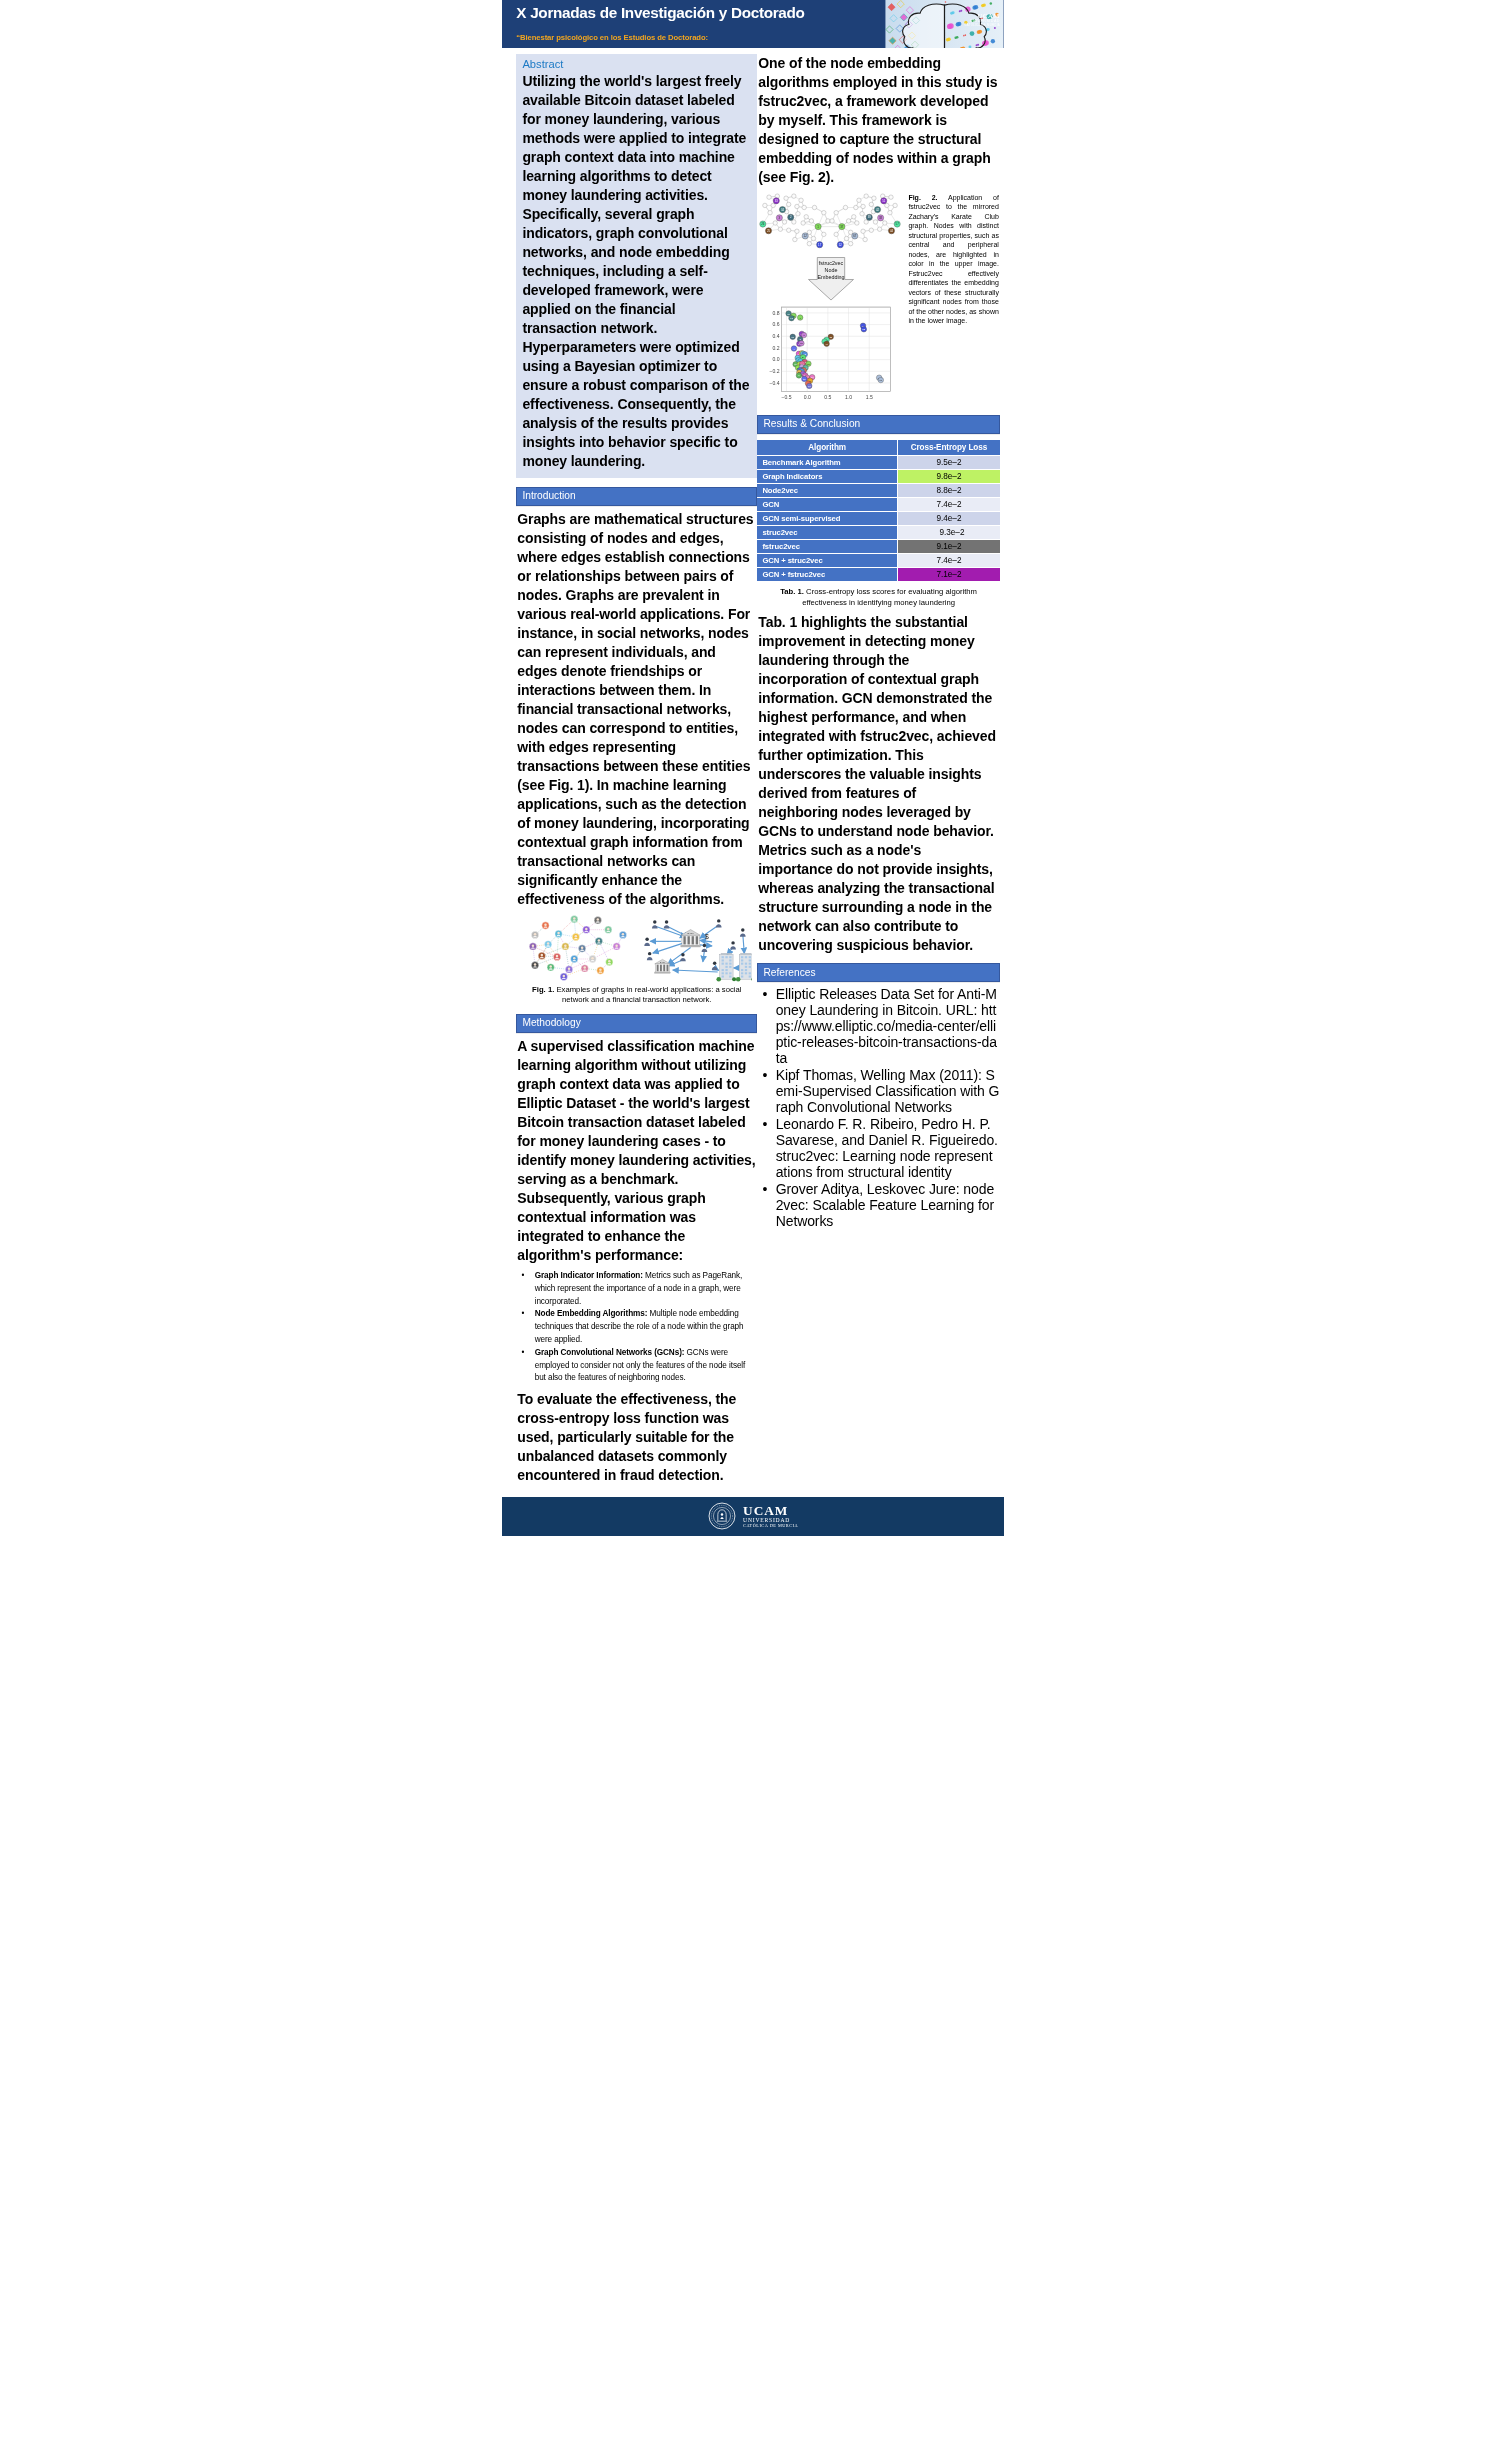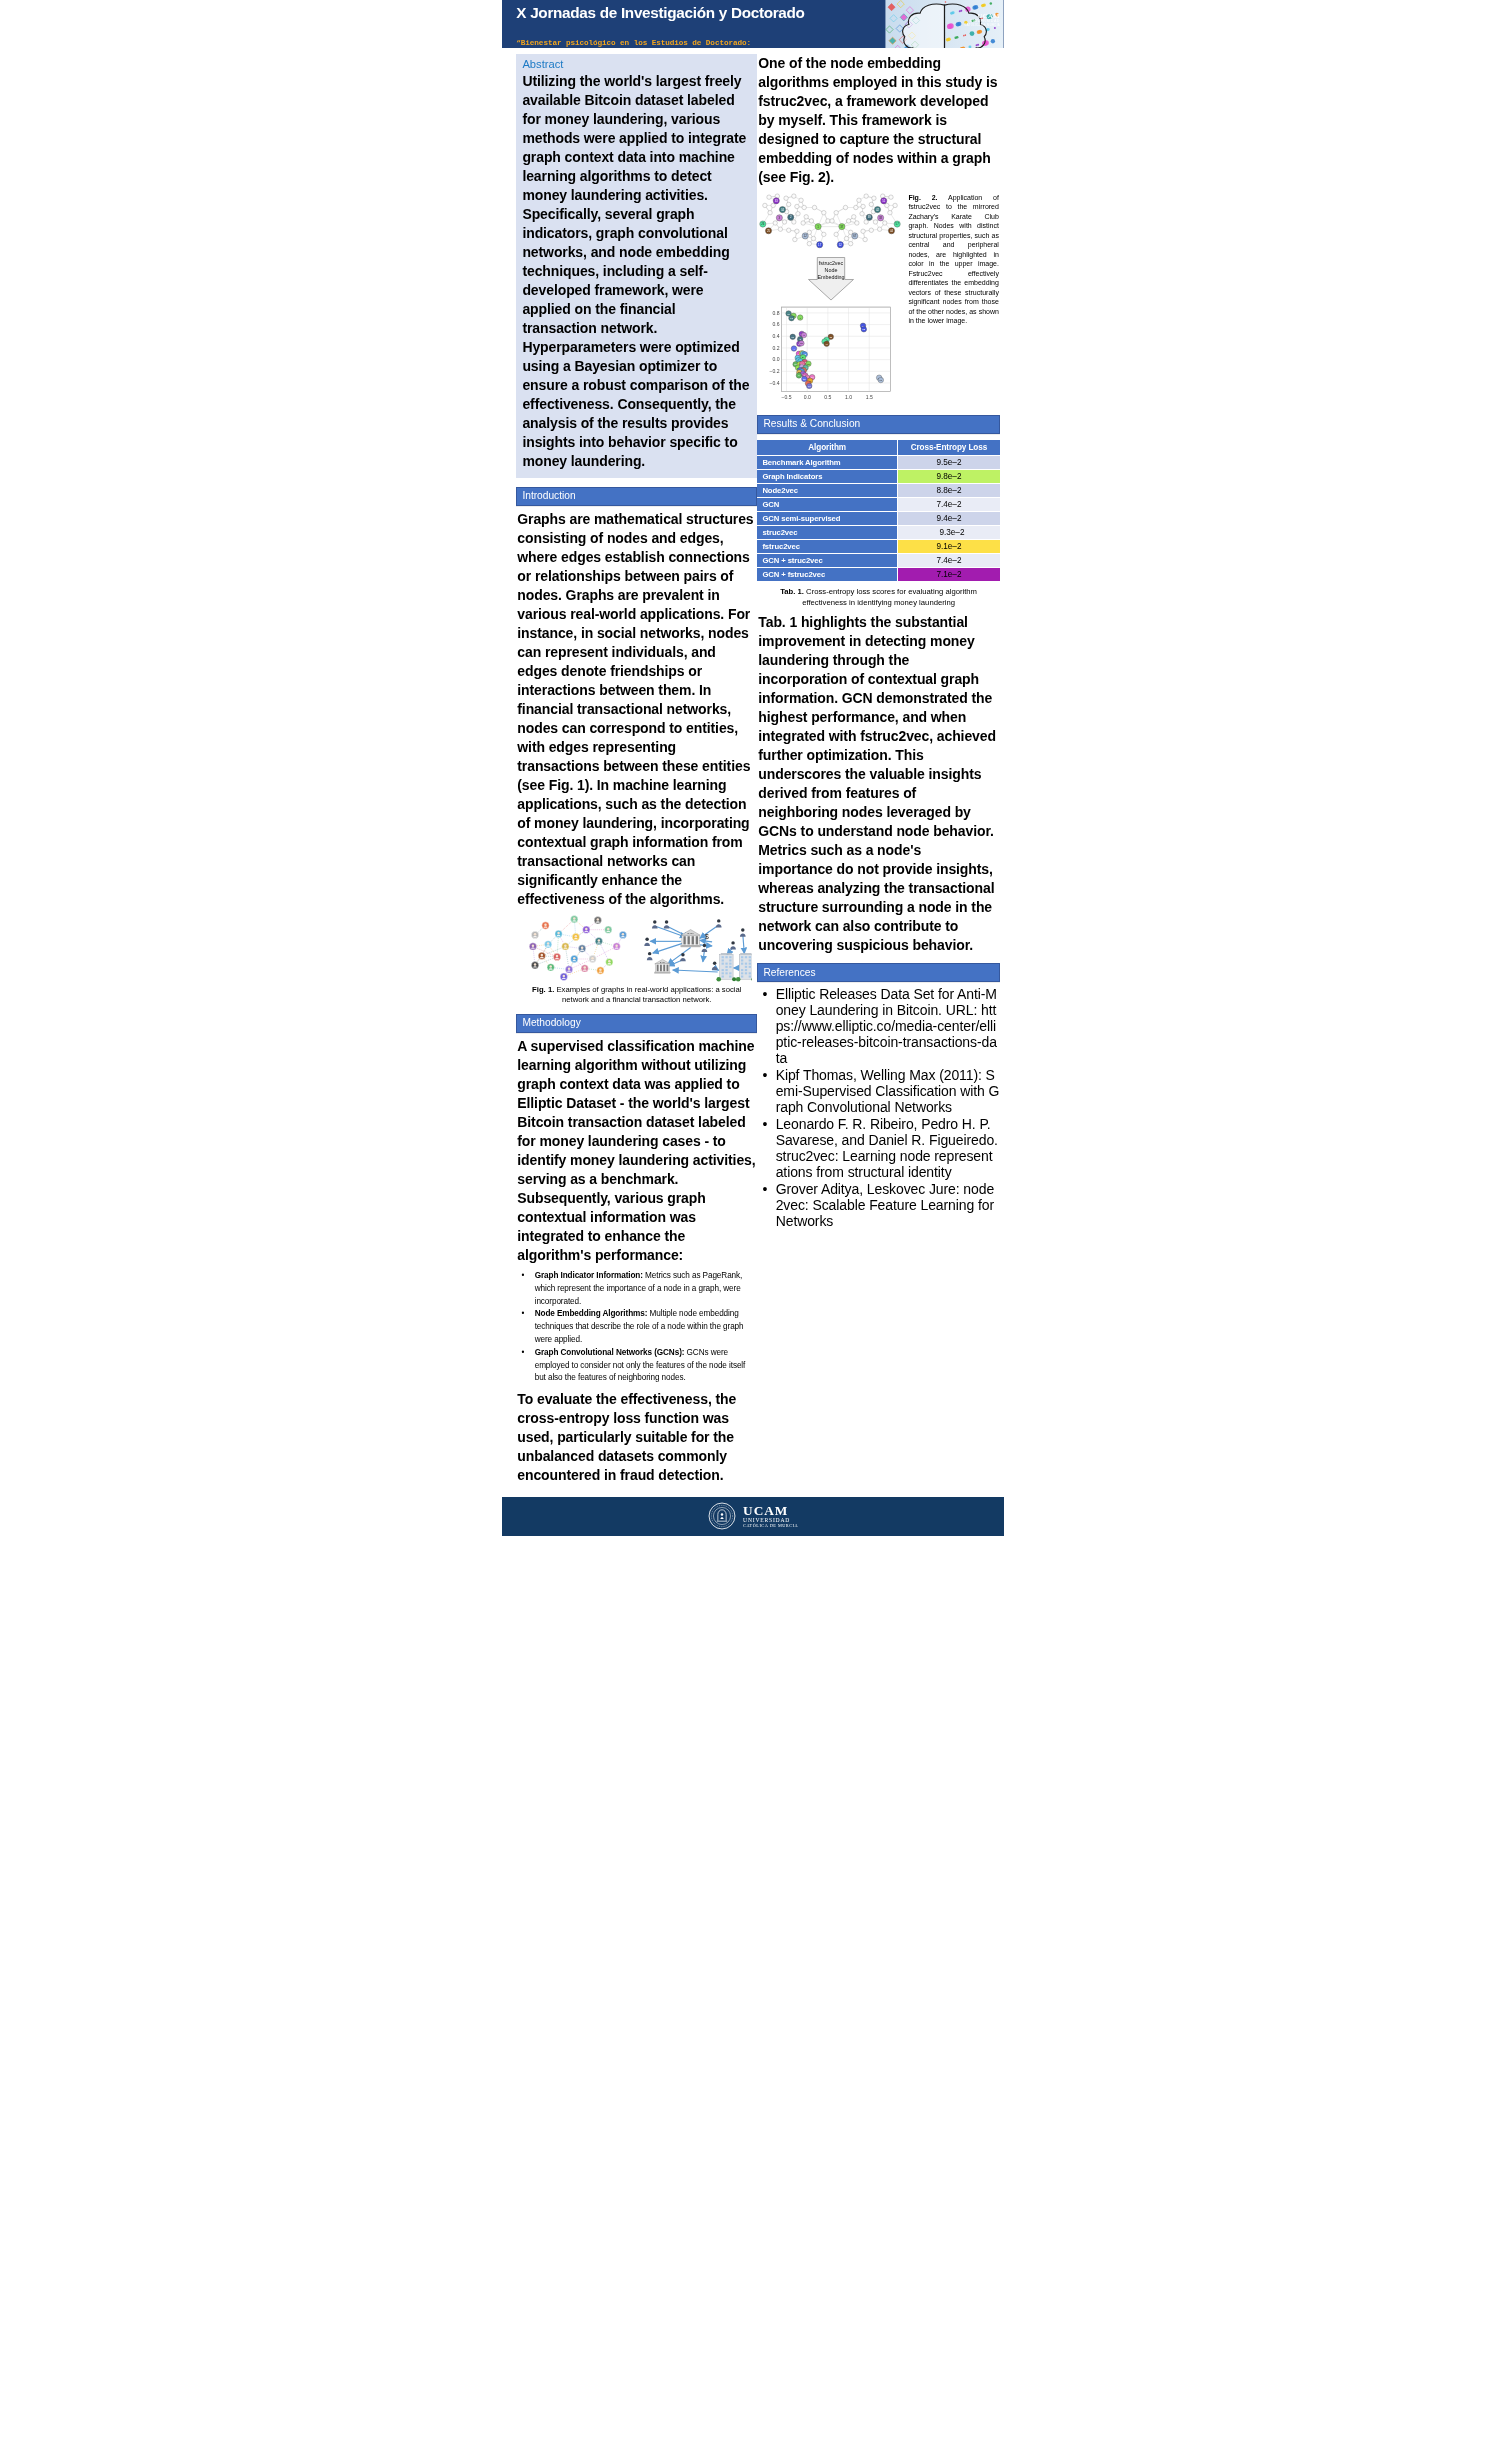--- a/index.html
+++ b/index.html
@@ -3,21 +3,21 @@
 <meta charset="utf-8">
 <style>
   html,body{margin:0;padding:0;background:#ffffff;}
   body{font-family:"Liberation Sans", sans-serif;color:#000;}
   .poster{width:502px;min-height:821px;margin:0 auto;background:#fff;display:flex;flex-direction:column;position:relative;}
   
   .header{background:#1e4077;height:48px;position:relative;overflow:hidden;flex:none;}
   .header-text{position:absolute;left:14.3px;top:4.1px;z-index:2;}
   .poster-title{color:#fff;font-size:15.3px;font-weight:bold;margin:0;letter-spacing:-0.3px;}
   .poster-subtitle{color:#f2a51e;font-weight:bold;font-size:7.7px;letter-spacing:-0.1px;}
-  .poster-subtitle.l1{margin-top:17px;font-family:Liberation Mono, monospace;}
+  .poster-subtitle.l1{margin-top:11px;}
   .poster-subtitle.l2{margin-top:3.6px;}
   .brain-art{position:absolute;right:0;top:0;width:119px;height:56px;}
   .watermark{position:absolute;right:4.1px;top:12.3px;text-align:right;color:rgba(255,255,255,.92);z-index:3;line-height:1.1;}
   .watermark .w0{font-size:6.6px;font-weight:bold;font-family:"Liberation Serif",serif;letter-spacing:0.5px;}
   .watermark .w1{font-size:3.6px;letter-spacing:0.5px;}
   .watermark .w2{font-size:2.8px;letter-spacing:0.3px;}
   
   main{display:flex;gap:0;padding:6.1px 4.1px 0 14.3px;flex:1;align-items:flex-start;}
   .col-left{width:241px;flex:none;}
   .col-right{flex:1;min-width:0;}
@@ -1055,21 +1055,21 @@
             <tr>
               <td class="alg">GCN semi-supervised</td>
               <td class="val" style="background: rgb(205, 212, 234);">9.4e–2</td>
             </tr>
             <tr>
               <td class="alg">struc2vec</td>
               <td class="val" style="background: rgb(233, 236, 246); padding-left: 8px;">9.3e–2</td>
             </tr>
             <tr>
               <td class="alg">fstruc2vec</td>
-              <td class="val" style="background: #fde047;">9.1e–2</td>
+              <td class="val" style="background: #737373;">9.1e–2</td>
             </tr>
             <tr>
               <td class="alg">GCN + struc2vec</td>
               <td class="val" style="background: rgb(233, 236, 246);">7.4e–2</td>
             </tr>
             <tr>
               <td class="alg">GCN + fstruc2vec</td>
               <td class="val" style="background: #a21caf;">7.1e–2</td>
             </tr>
           </tbody>

